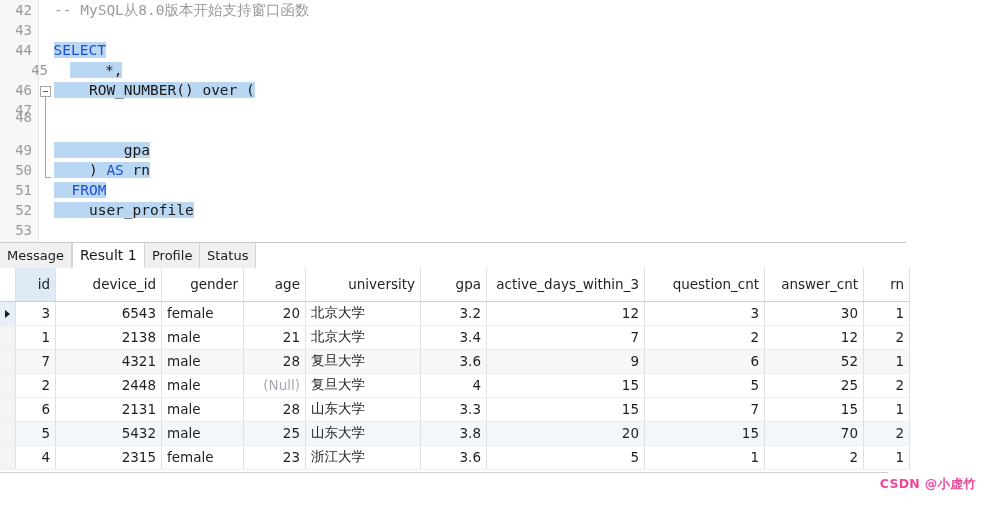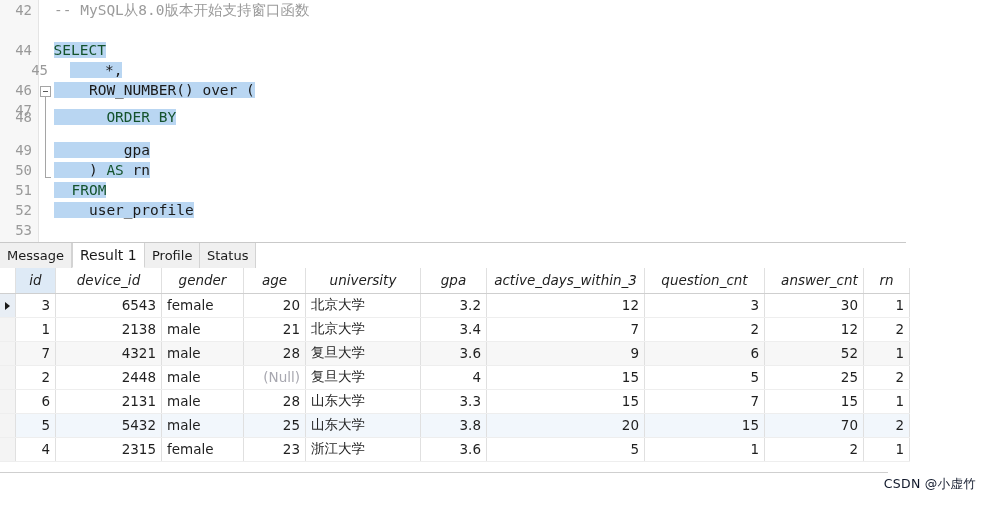--- a/index.html
+++ b/index.html
@@ -65,21 +65,21 @@
     font-size: 14px;
     line-height: 20px;
   }
   .ltext {
     position: absolute;
     left: 54px;
     line-height: 20px;
     white-space: pre;
   }
   .sel { background: #b9d6f2; }
-  .kw  { color: #14532d; }
+  .kw  { color: #1d4ed8; }
   .id  { color: #1a1a1a; }
   .cmt { color: #9b9b9b; }
   .caret {
     display: inline-block;
     width: 0;
     border-left: 1.5px solid #111;
     height: 16px;
     vertical-align: -3px;
     margin-right: -1.5px;
   }
@@ -172,23 +172,22 @@
     padding: 0 5px;
     box-sizing: border-box;
     overflow: hidden;
     white-space: nowrap;
     font-weight: normal;
     color: #1f1f1f;
   }
   table.resultgrid thead th {
     background: #ffffff;
     border-bottom: 1px solid #cfcfcf;
-    text-align: center;
-    height: 25px;
-    font-style: italic;
+    text-align: right;
+    height: 33px;
   }
   table.resultgrid thead th.selcol {
     background: #deeaf6;
   }
   th.marker, td.marker {
     width: 12px;
     padding: 0;
     border-right: 1px solid #d8d8d8;
     background: #f4f4f4;
     text-align: center;
@@ -222,38 +221,40 @@
     height: 1px;
     background: #cfcfcf;
   }
 
   
   #watermark {
     position: absolute;
     right: 14px;
     bottom: 16px;
     font-size: 12.5px;
-    color: #0f172a;
+    color: #ec4899;
     font-family: "DejaVu Sans", "Liberation Sans", sans-serif;
     letter-spacing: 0.3px;
+    font-weight: bold;
   }
 </style>
 </head>
 <body>
 
 <div id="editor-pane">
   <div id="gutter"></div>
   <div id="fold-strip"></div>
   <div id="code-area">
       <div class="code-line" style="top: 0px; position: absolute; left: 0px; width: 990px;"><span class="lnum">42</span><span class="ltext"><span><span class="cmt">-- MySQL从8.0版本开始支持窗口函数</span></span></span></div>
+      <div class="code-line" style="top: 20px; position: absolute; left: 0px; width: 990px;"><span class="lnum">43</span><span class="ltext"><span></span></span></div>
       <div class="code-line" style="top: 40px; position: absolute; left: 0px; width: 990px;"><span class="lnum">44</span><span class="ltext"><span class="caret"></span><span class="sel"><span class="kw">SELECT</span></span></span></div>
       <div class="code-line" style="top: 60px; position: absolute; left: 16px; width: 990px;"><span class="lnum">45</span><span class="ltext"><span class="sel"><span class="id">    *,</span></span></span></div>
       <div class="code-line" style="top: 80px; position: absolute; left: 0px; width: 990px;"><span class="lnum">46</span><span class="ltext"><span class="sel"><span class="id">    ROW_NUMBER() over (</span></span></span></div>
       <div class="code-line" style="top: 100px; position: absolute; left: 0px; width: 990px; text-decoration: underline;"><span class="lnum">47</span></div>
-      <div class="code-line" style="top: 107px; position: absolute; left: 0px; width: 884px;"><span class="lnum">48</span><span class="ltext"><span class="sel"><span class="id">      </span><span class="kw">ORDER BY</span></span></span></div>
+      <div class="code-line" style="top: 107px; position: absolute; left: 0px; width: 884px;"><span class="lnum">48</span></div>
       <div class="code-line" style="top: 140px; position: absolute; left: 0px; width: 990px;"><span class="lnum">49</span><span class="ltext"><span class="sel"><span class="id">        gpa</span></span></span></div>
       <div class="code-line" style="top: 160px; position: absolute; left: 0px; width: 990px;"><span class="lnum">50</span><span class="ltext"><span class="sel"><span class="id">    ) </span><span class="kw">AS</span><span class="id"> rn</span></span></span></div>
       <div class="code-line" style="top: 180px; position: absolute; left: 0px; width: 990px;"><span class="lnum">51</span><span class="ltext"><span class="sel"><span class="id">  </span><span class="kw">FROM</span></span></span></div>
       <div class="code-line" style="top: 200px; position: absolute; left: 0px; width: 990px;"><span class="lnum">52</span><span class="ltext"><span class="sel"><span class="id">    user_profile</span></span></span></div>
       <div class="code-line" style="top: 220px; position: absolute; left: 0px; width: 990px;"><span class="lnum">53</span><span class="ltext"><span></span></span></div>
     </div>
   <div id="fold-box"></div>
   <div id="fold-line"></div>
   <div id="fold-foot"></div>
 </div>

